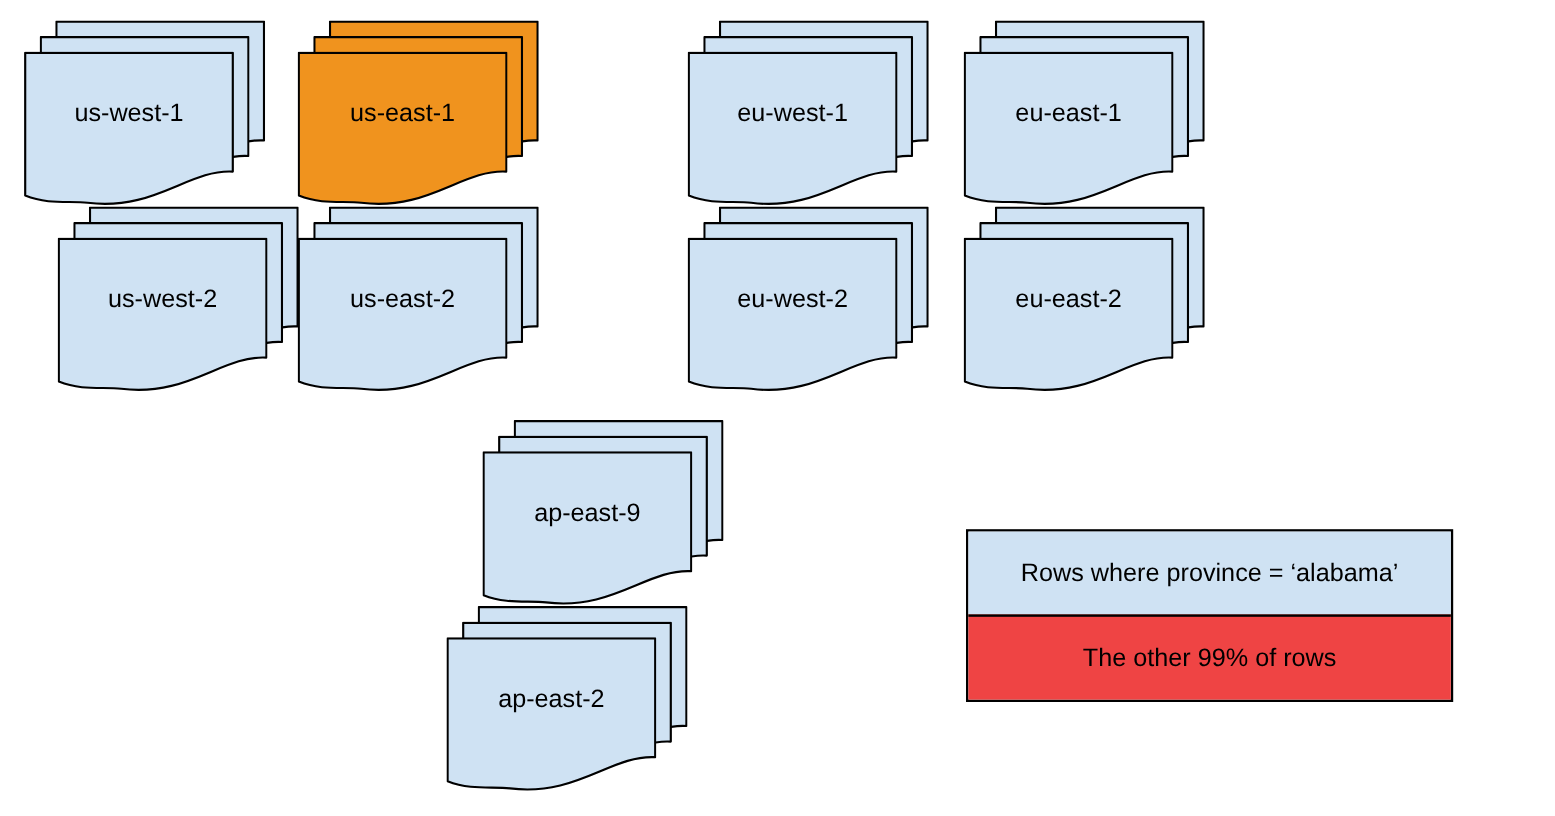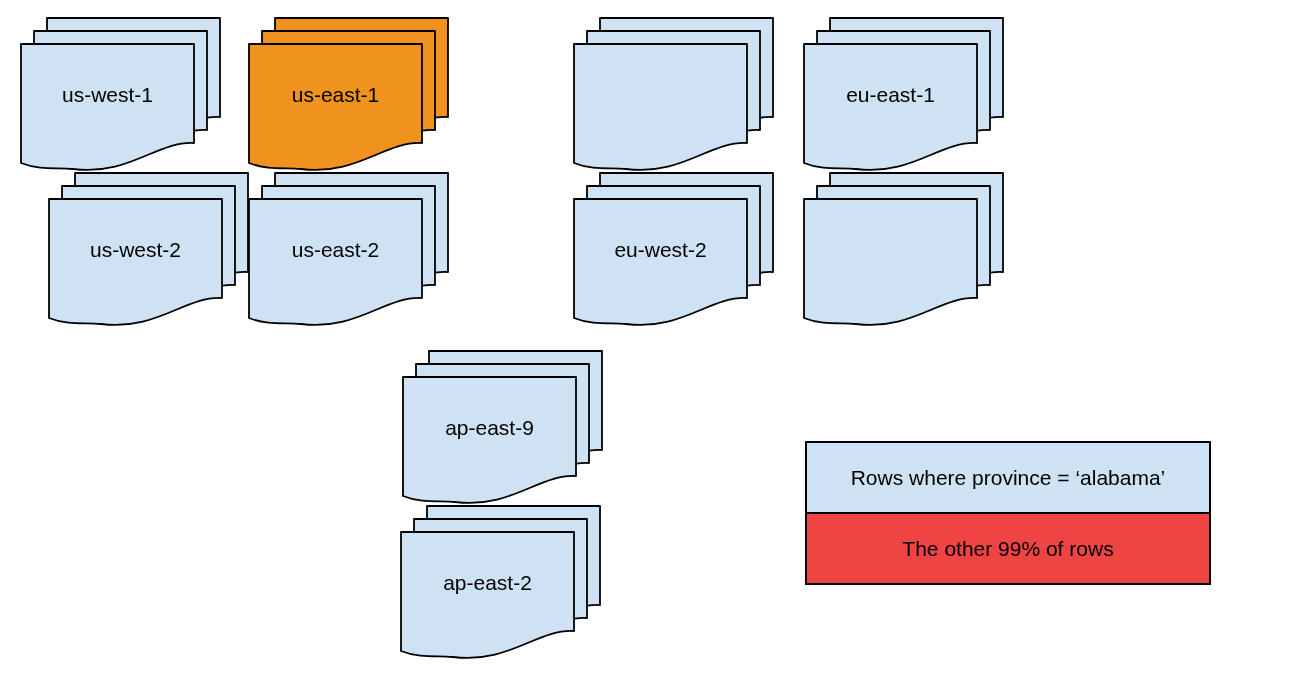--- a/index.html
+++ b/index.html
@@ -63,20 +63,21 @@
       <div class="stack" style="left: 573px; top: 17px;">
         <svg width="175" height="135" viewBox="0 0 175 135" class="doc-layer back">
           <path d="M1 1 H174 V100 C137 98 109 133 53 126 C39 124 21 128 1 120 Z" fill="#cfe2f3" stroke="#000000" stroke-width="1.8" stroke-linejoin="round"></path>
         </svg>
         <svg width="175" height="135" viewBox="0 0 175 135" class="doc-layer mid">
           <path d="M1 1 H174 V100 C137 98 109 133 53 126 C39 124 21 128 1 120 Z" fill="#cfe2f3" stroke="#000000" stroke-width="1.8" stroke-linejoin="round"></path>
         </svg>
         <svg width="175" height="135" viewBox="0 0 175 135" class="doc-layer front">
           <path d="M1 1 H174 V100 C137 98 109 133 53 126 C39 124 21 128 1 120 Z" fill="#cfe2f3" stroke="#000000" stroke-width="1.8" stroke-linejoin="round"></path>
         </svg>
+        <div class="doc-label">eu-west-1</div>
       </div>
       <div class="stack" style="left: 803px; top: 17px;">
         <svg width="175" height="135" viewBox="0 0 175 135" class="doc-layer back">
           <path d="M1 1 H174 V100 C137 98 109 133 53 126 C39 124 21 128 1 120 Z" fill="#cfe2f3" stroke="#000000" stroke-width="1.8" stroke-linejoin="round"></path>
         </svg>
         <svg width="175" height="135" viewBox="0 0 175 135" class="doc-layer mid">
           <path d="M1 1 H174 V100 C137 98 109 133 53 126 C39 124 21 128 1 120 Z" fill="#cfe2f3" stroke="#000000" stroke-width="1.8" stroke-linejoin="round"></path>
         </svg>
         <svg width="175" height="135" viewBox="0 0 175 135" class="doc-layer front">
           <path d="M1 1 H174 V100 C137 98 109 133 53 126 C39 124 21 128 1 120 Z" fill="#cfe2f3" stroke="#000000" stroke-width="1.8" stroke-linejoin="round"></path>
@@ -122,34 +123,35 @@
       <div class="stack" style="left: 803px; top: 172px;">
         <svg width="175" height="135" viewBox="0 0 175 135" class="doc-layer back">
           <path d="M1 1 H174 V100 C137 98 109 133 53 126 C39 124 21 128 1 120 Z" fill="#cfe2f3" stroke="#000000" stroke-width="1.8" stroke-linejoin="round"></path>
         </svg>
         <svg width="175" height="135" viewBox="0 0 175 135" class="doc-layer mid">
           <path d="M1 1 H174 V100 C137 98 109 133 53 126 C39 124 21 128 1 120 Z" fill="#cfe2f3" stroke="#000000" stroke-width="1.8" stroke-linejoin="round"></path>
         </svg>
         <svg width="175" height="135" viewBox="0 0 175 135" class="doc-layer front">
           <path d="M1 1 H174 V100 C137 98 109 133 53 126 C39 124 21 128 1 120 Z" fill="#cfe2f3" stroke="#000000" stroke-width="1.8" stroke-linejoin="round"></path>
         </svg>
+        <div class="doc-label">eu-east-2</div>
       </div>
       <div class="stack" style="left: 402px; top: 350px;">
         <svg width="175" height="135" viewBox="0 0 175 135" class="doc-layer back">
           <path d="M1 1 H174 V100 C137 98 109 133 53 126 C39 124 21 128 1 120 Z" fill="#cfe2f3" stroke="#000000" stroke-width="1.8" stroke-linejoin="round"></path>
         </svg>
         <svg width="175" height="135" viewBox="0 0 175 135" class="doc-layer mid">
           <path d="M1 1 H174 V100 C137 98 109 133 53 126 C39 124 21 128 1 120 Z" fill="#cfe2f3" stroke="#000000" stroke-width="1.8" stroke-linejoin="round"></path>
         </svg>
         <svg width="175" height="135" viewBox="0 0 175 135" class="doc-layer front">
           <path d="M1 1 H174 V100 C137 98 109 133 53 126 C39 124 21 128 1 120 Z" fill="#cfe2f3" stroke="#000000" stroke-width="1.8" stroke-linejoin="round"></path>
         </svg>
         <div class="doc-label">ap-east-9</div>
       </div>
-      <div class="stack" style="left: 400px; top: 505px; text-align: center;">
+      <div class="stack" style="left: 372px; top: 505px; text-align: center;">
         <svg width="175" height="135" viewBox="0 0 175 135" class="doc-layer back">
           <path d="M1 1 H174 V100 C137 98 109 133 53 126 C39 124 21 128 1 120 Z" fill="#cfe2f3" stroke="#000000" stroke-width="1.8" stroke-linejoin="round"></path>
         </svg>
         <svg width="175" height="135" viewBox="0 0 175 135" class="doc-layer mid">
           <path d="M1 1 H174 V100 C137 98 109 133 53 126 C39 124 21 128 1 120 Z" fill="#cfe2f3" stroke="#000000" stroke-width="1.8" stroke-linejoin="round"></path>
         </svg>
         <svg width="175" height="135" viewBox="0 0 175 135" class="doc-layer front">
           <path d="M1 1 H174 V100 C137 98 109 133 53 126 C39 124 21 128 1 120 Z" fill="#cfe2f3" stroke="#000000" stroke-width="1.8" stroke-linejoin="round"></path>
         </svg>
         <div class="doc-label">ap-east-2</div>

